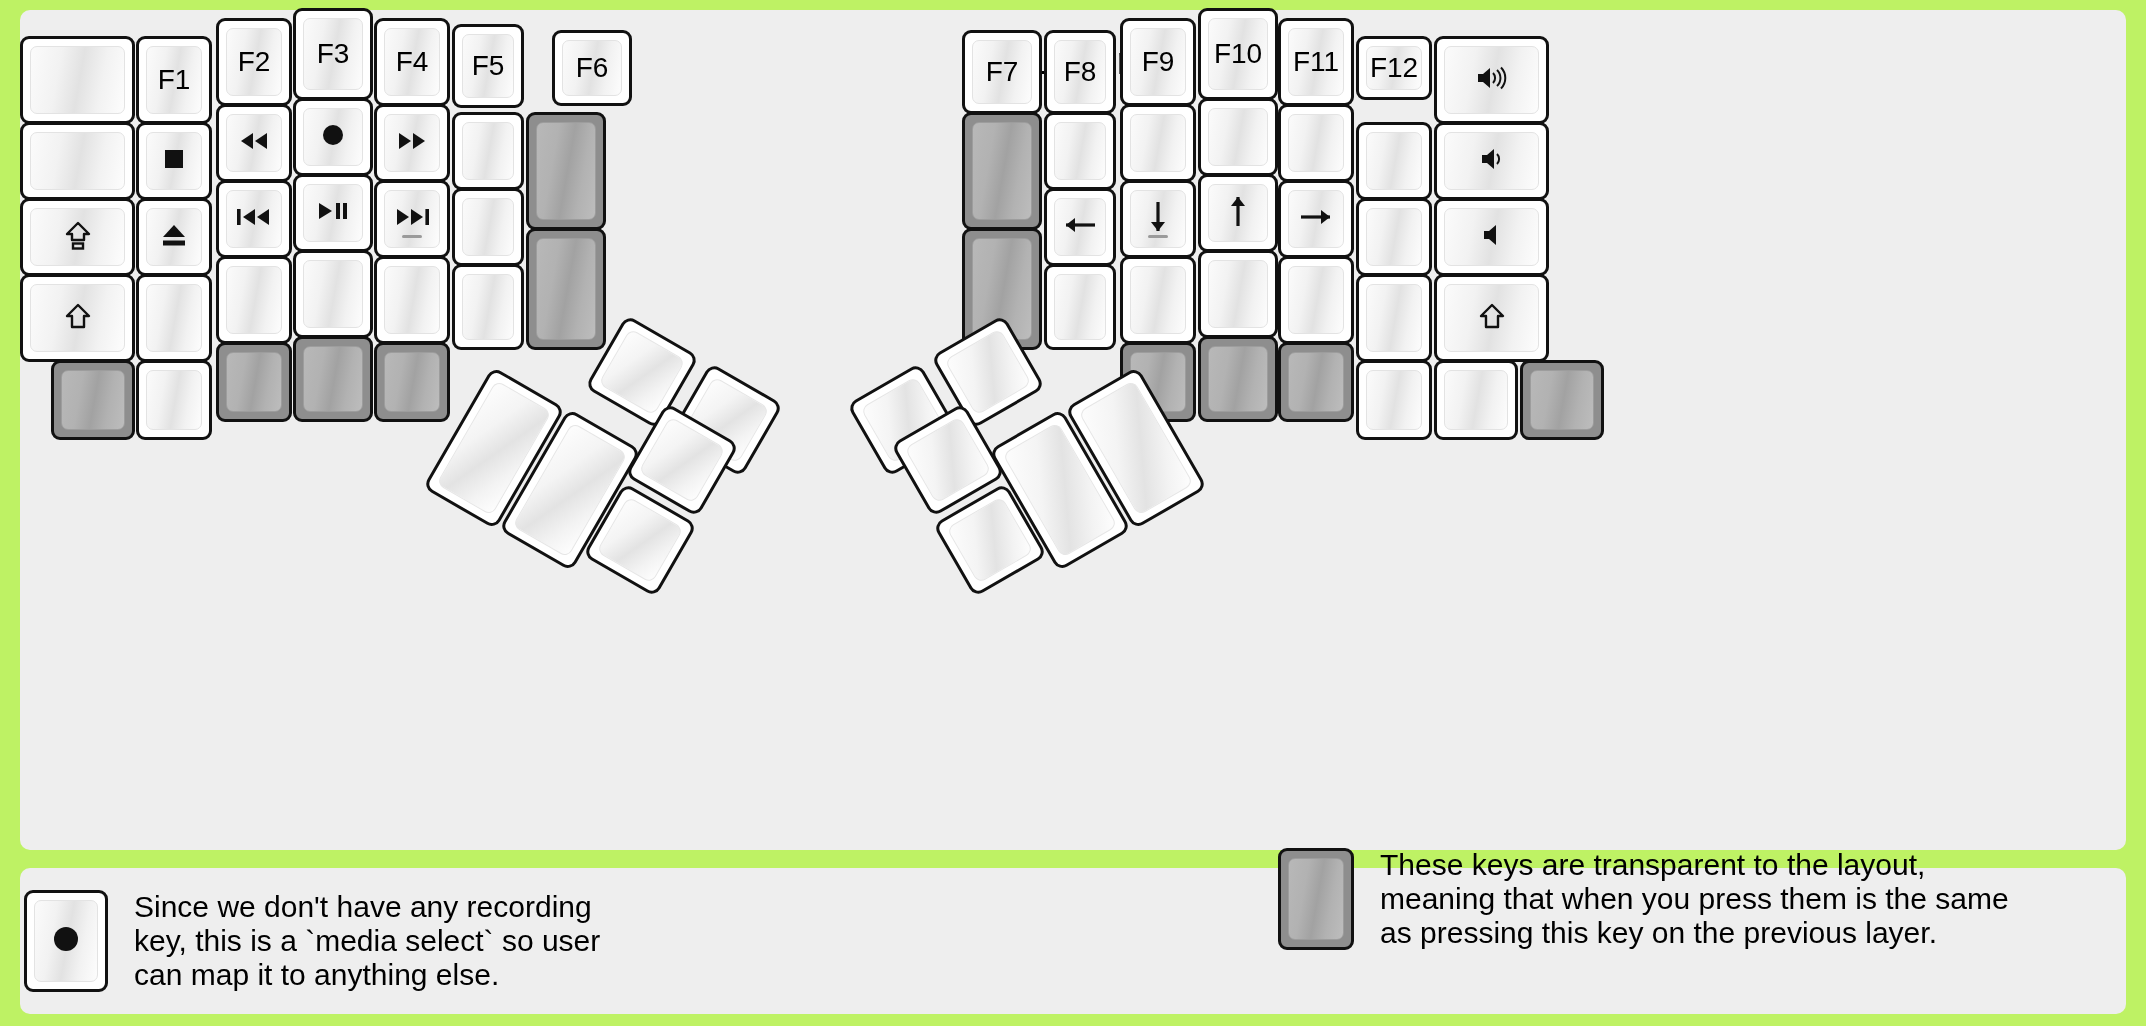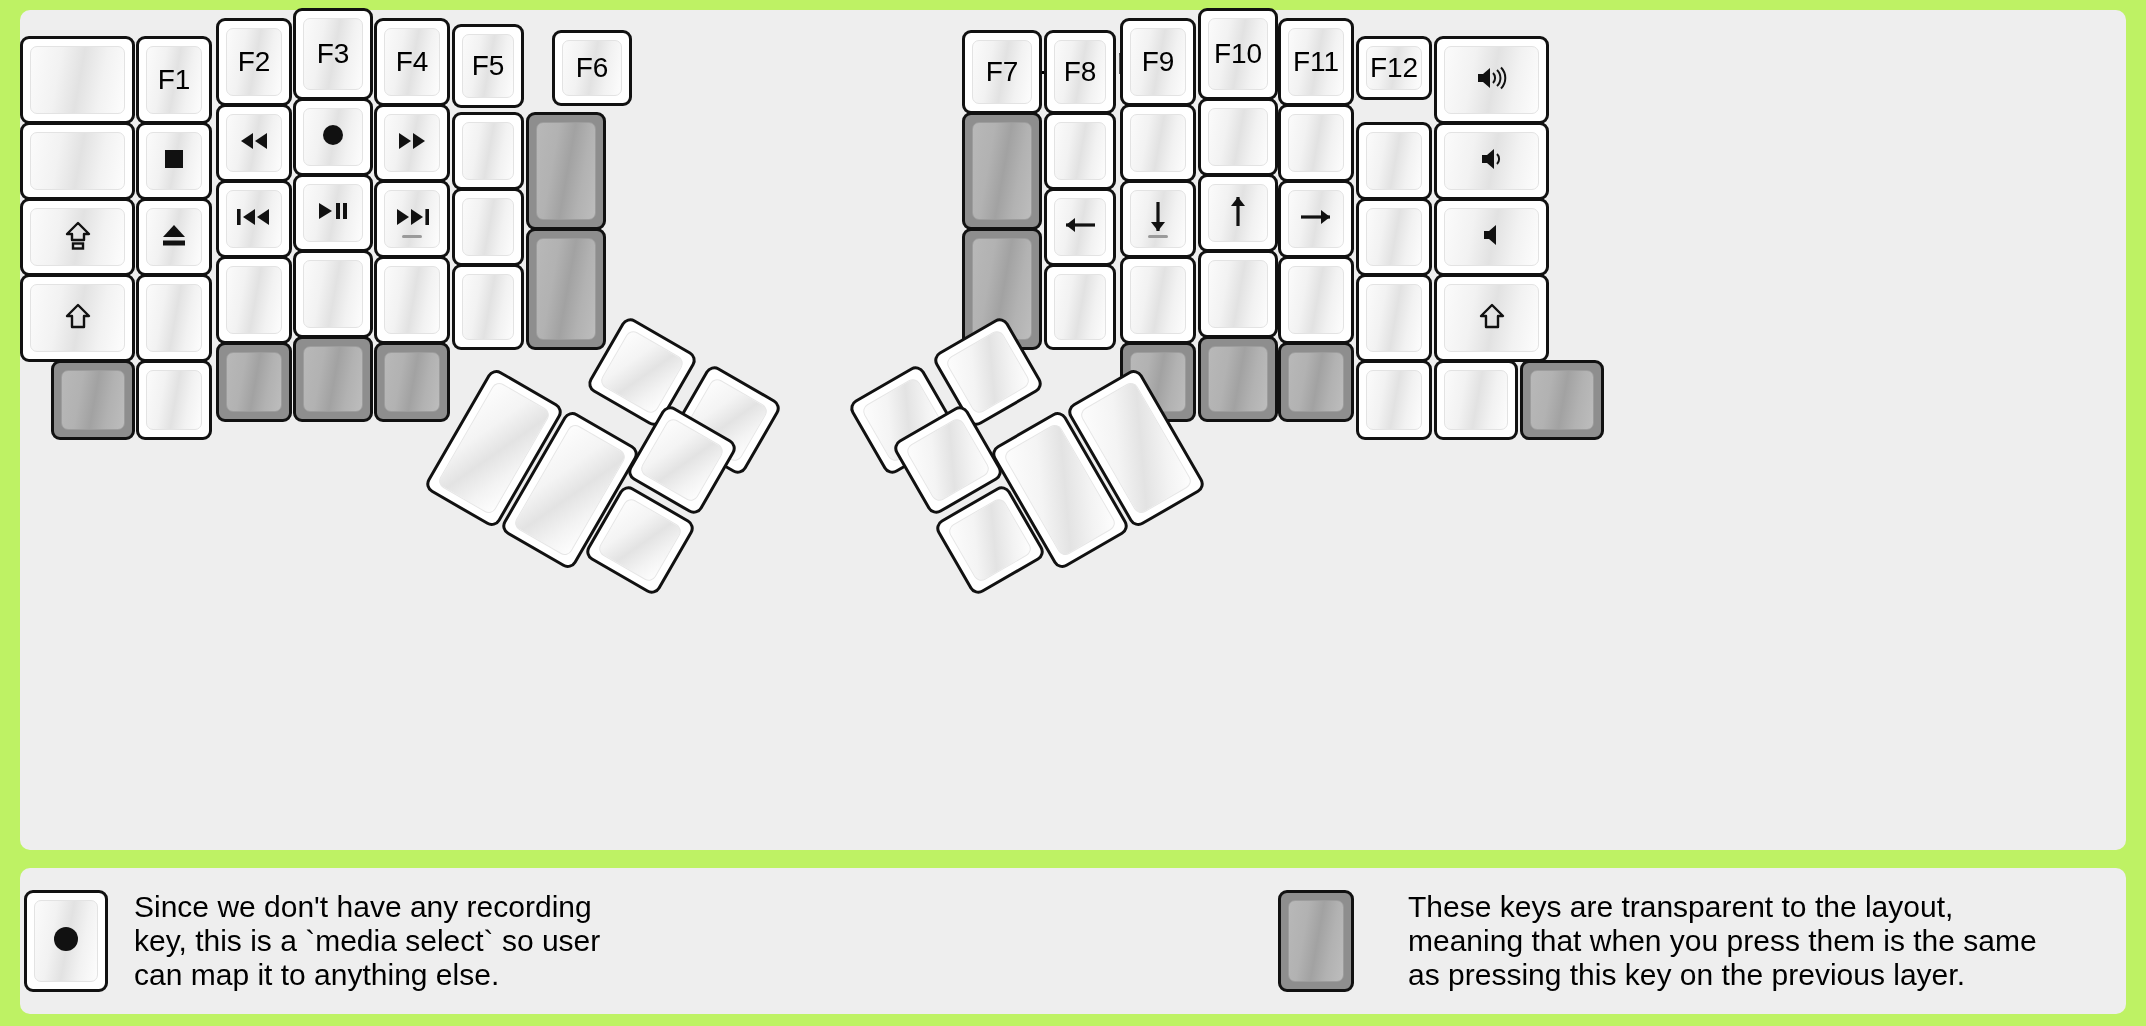--- a/index.html
+++ b/index.html
@@ -504,21 +504,21 @@
       <span class="glyph"><svg width="28" height="28" viewBox="0 0 28 28">
             <circle cx="14" cy="14" r="12" fill="#111"></circle>
           </svg></span>
     </div>
     <div class="legend-caption">Since we don't have any recording
 key, this is a `media select` so user
 can map it to anything else.</div>
   </div>
 
 
-  <div class="legend-item" style="left:1278px;top:890px;gap:28px;">
+  <div class="legend-item" style="left:1278px;top:848px;">
     <div class="legend-key trans" style="width:76px;height:102px;">
       <span class="cap"></span>
     </div>
     <div class="legend-caption">These keys are transparent to the layout,
 meaning that when you press them is the same
 as pressing this key on the previous layer.</div>
   </div>
 
 </div>
 

